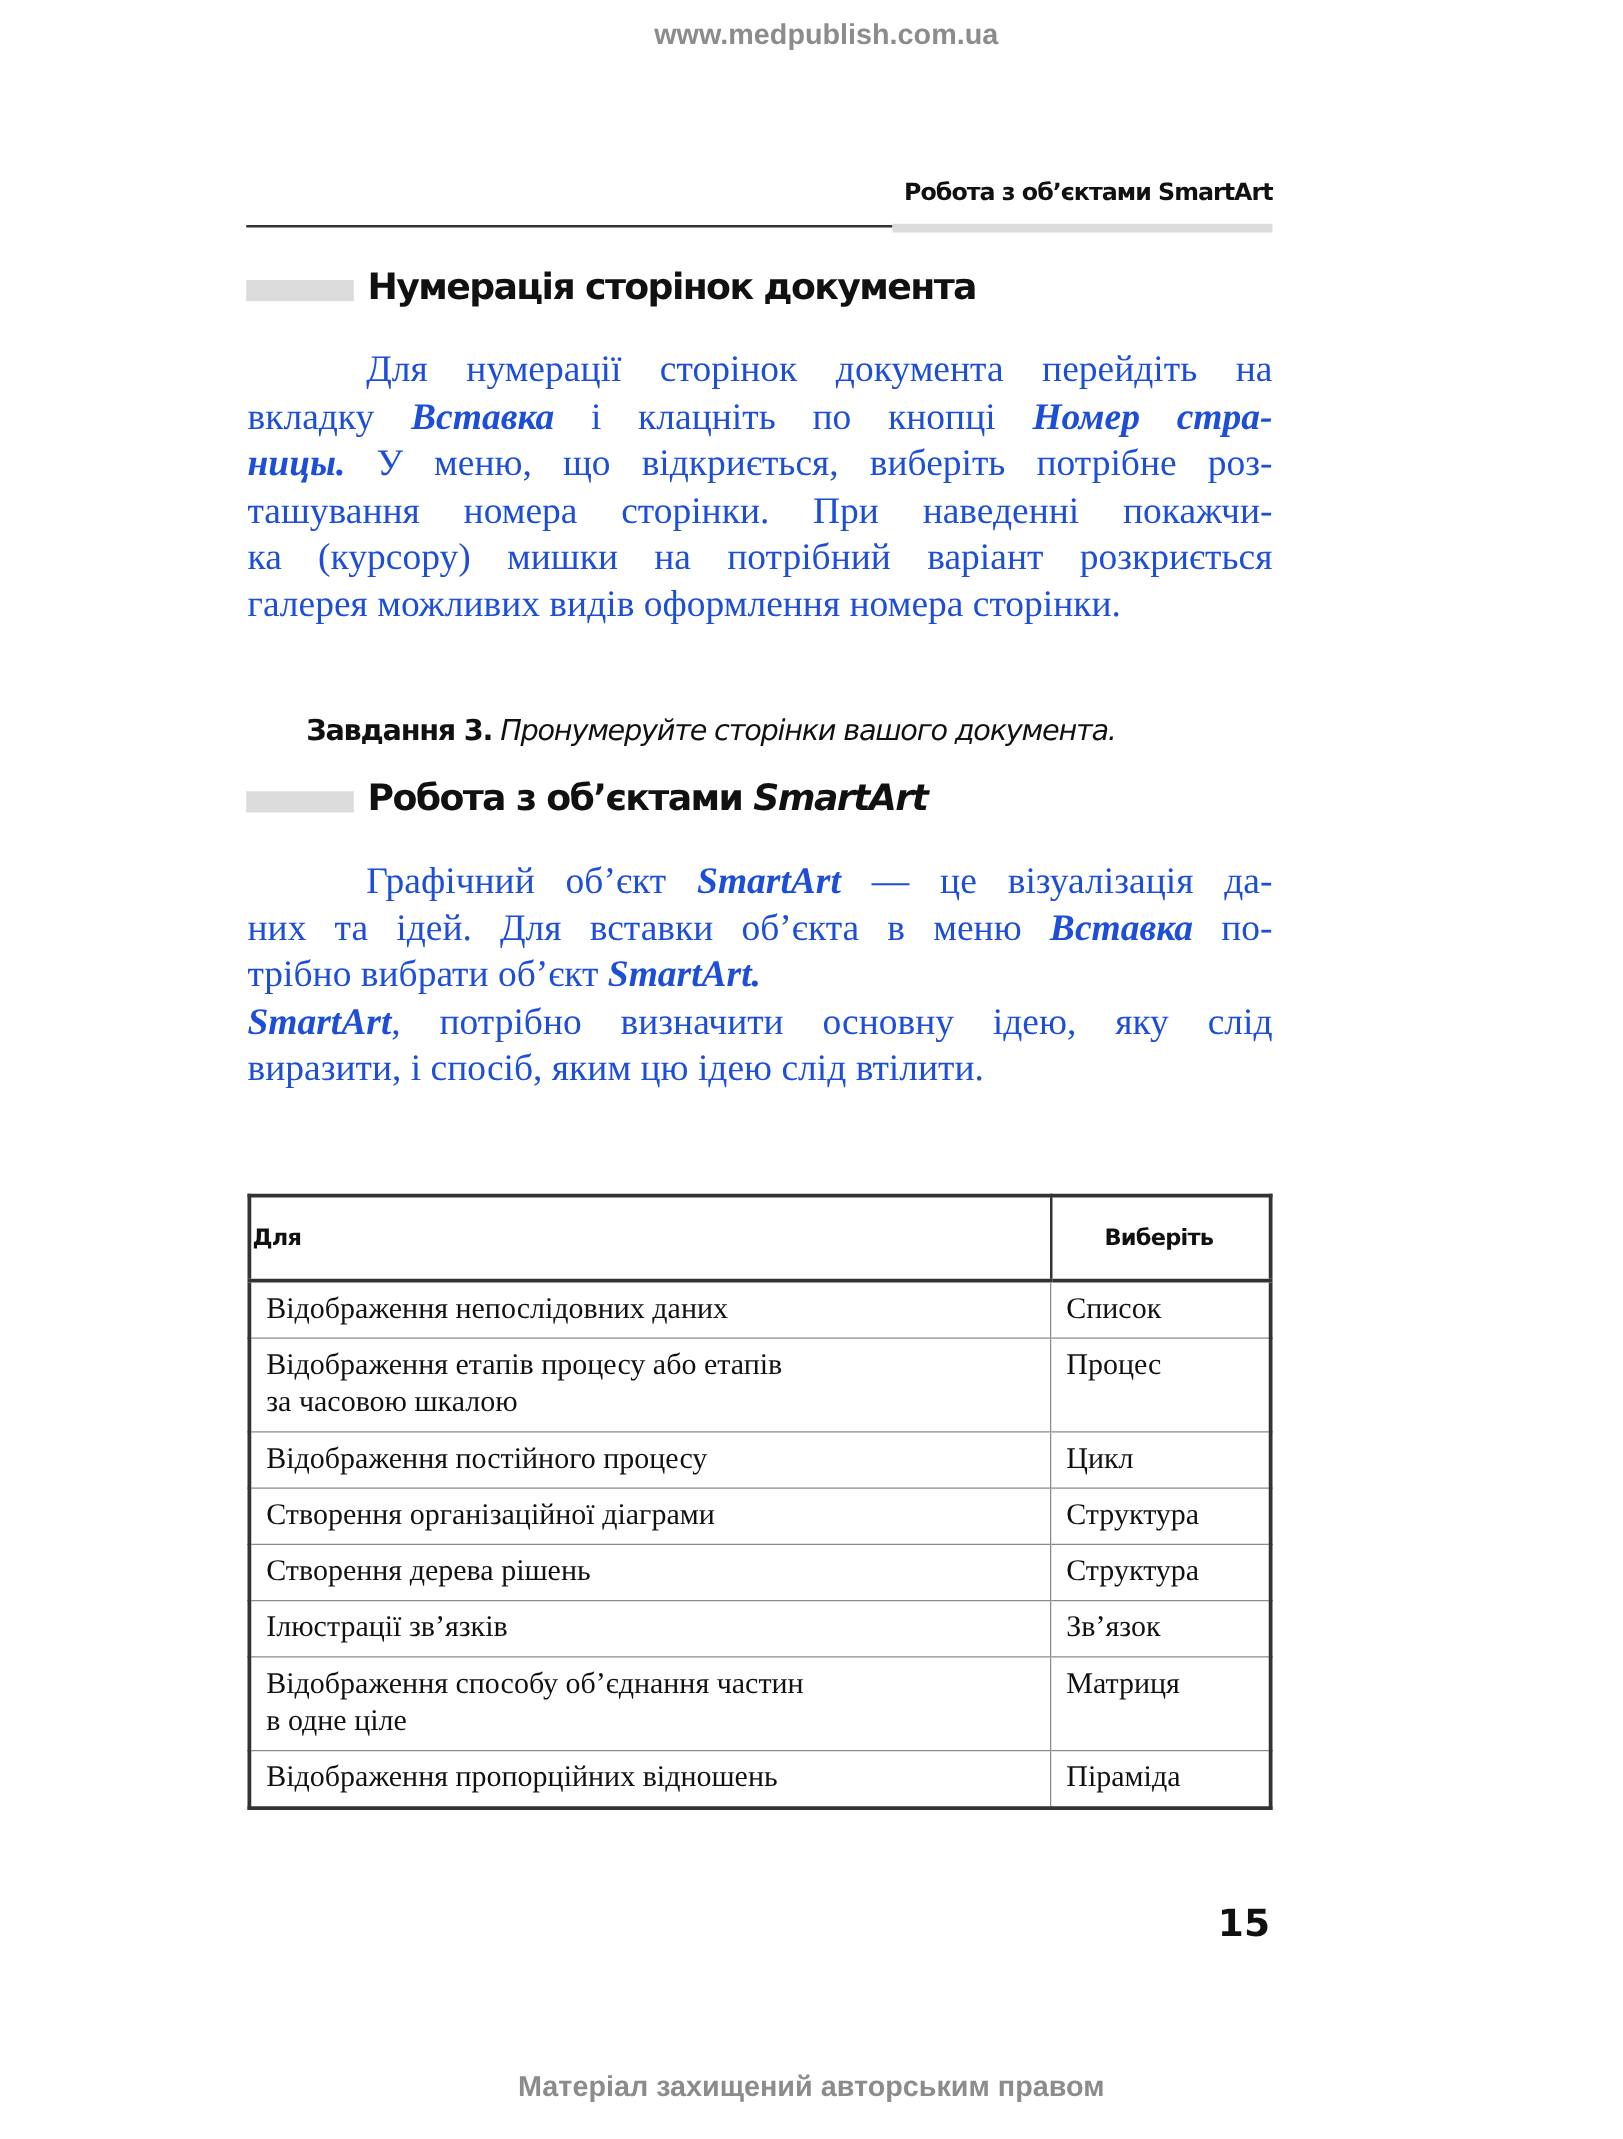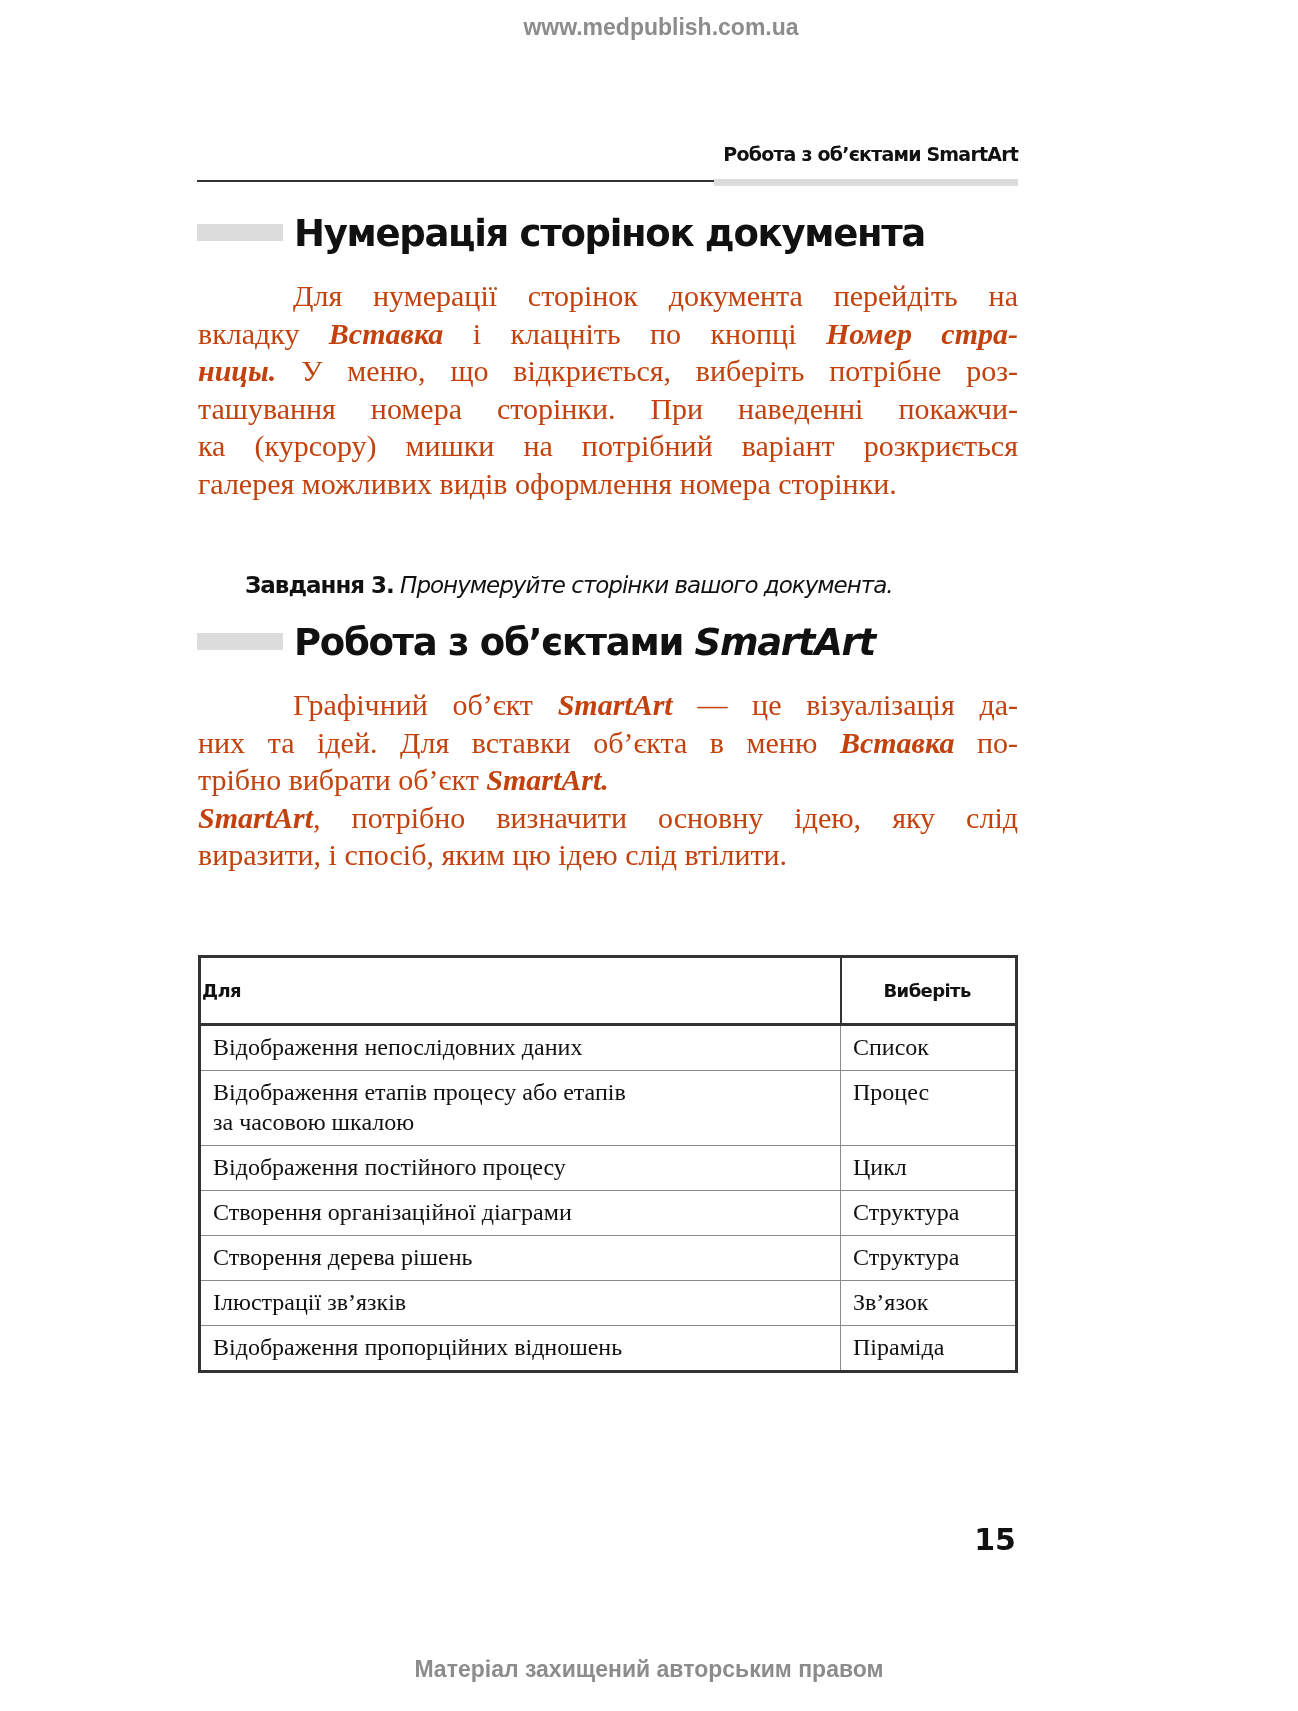--- a/index.html
+++ b/index.html
@@ -7,24 +7,24 @@
   .wm { position:absolute; left:0; width:1298px; text-align:center;
         font-family:"Liberation Sans", sans-serif; font-weight:bold; color:#8c8c8c; }
   #wm-top { top:14px; font-size:23px;margin-left:12px; }
   #wm-bottom { top:1656px; font-size:23px; }
   .run-head { position:absolute; top:143px; right:280px; font-family:"DejaVu Sans", sans-serif;
               font-size:19px; font-weight:bold; letter-spacing:-0.8px; color:#111; }
   .rule-dark { position:absolute; left:197px; top:180px; width:517px; height:2px; background:#333; }
   .rule-gray { position:absolute; left:714px; top:179px; width:304px; height:7px; background:#dcdcdc; }
   .h-bar { position:absolute; left:197px; width:86px; height:17px; background:#dcdcdc; }
   .h { position:absolute; left:294px; font-family:"DejaVu Sans", sans-serif; font-weight:bold;
-       font-size:37px; letter-spacing:-1.3px; color:#111; white-space:nowrap; }
+       font-size:29px; letter-spacing:-1.3px; color:#111; white-space:nowrap; }
   .h i { font-style:italic; }
   .para { position:absolute; left:198px; width:820px; font-family:"Liberation Serif", serif;
-          font-size:30px; line-height:37.6px; text-align:justify; color:#c2410c; }
+          font-size:30px; line-height:37.6px; text-align:justify; color:#1d4ed8; }
   .para .line { display:block; white-space:nowrap; text-align:justify; text-align-last:justify; }
   .para .line.last { text-align-last:left; }
   .para .ind1 { padding-left:95px; }
   .para .ind2 { padding-left:48px; }
   .bi { font-weight:bold; font-style:italic;margin-top:48px; }
   .task { position:absolute; left:245px; top:572px; font-family:"DejaVu Sans", sans-serif;
           font-size:23px; letter-spacing:-1px; white-space:nowrap; color:#111; }
   .task b { font-weight:bold; }
   .task i { font-style:italic; }
   table.t { position:absolute; left:198px; top:955px; width:820px; border-collapse:collapse;
@@ -103,20 +103,24 @@
       </tr>
       <tr>
         <td class="c1">Створення дерева рішень</td>
         <td class="c2">Структура</td>
       </tr>
       <tr>
         <td class="c1">Ілюстрації зв’язків</td>
         <td class="c2">Зв’язок</td>
       </tr>
       <tr>
+        <td class="c1">Відображення способу об’єднання частин<br>в одне ціле</td>
+        <td class="c2">Матриця</td>
+      </tr>
+      <tr>
         <td class="c1">Відображення пропорційних відношень</td>
         <td class="c2">Піраміда</td>
       </tr>
     </tbody>
 </table>
 
 <div class="pgnum">15</div>
 
 <div class="wm" id="wm-bottom">Матеріал захищений авторським правом</div>
 

